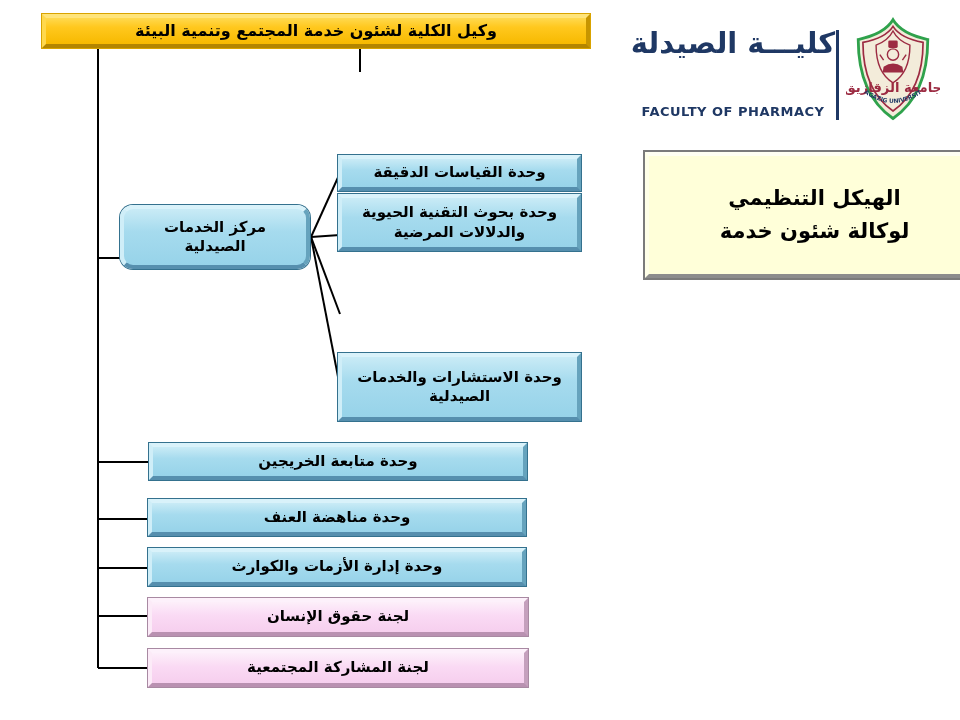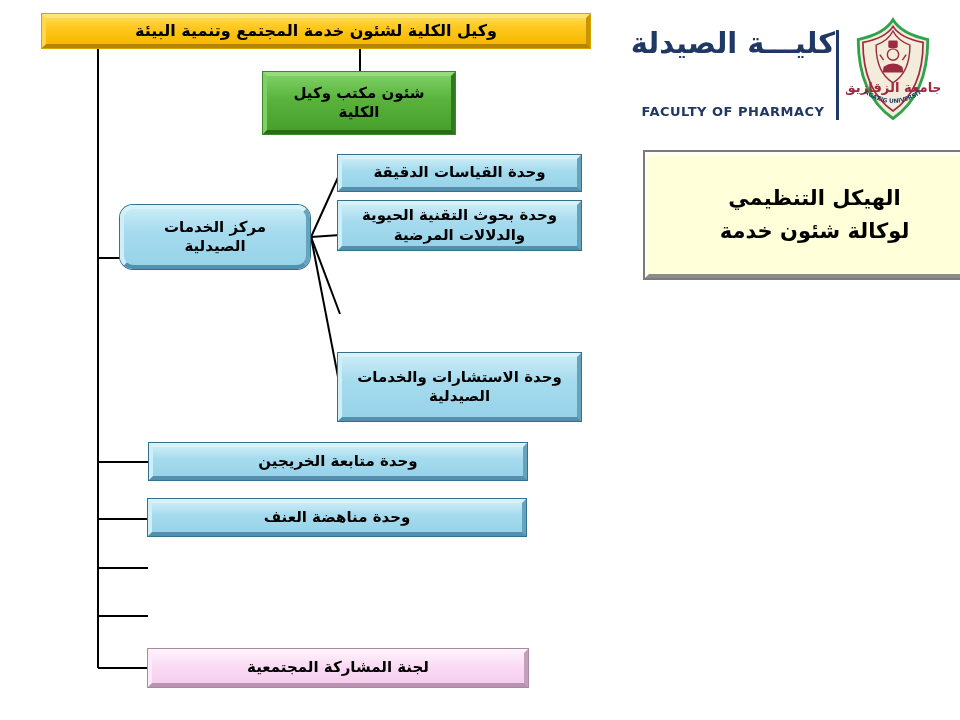--- a/index.html
+++ b/index.html
@@ -43,31 +43,32 @@
       <line x1="98" y1="462" x2="148" y2="462"></line>
       <line x1="98" y1="519" x2="148" y2="519"></line>
       <line x1="98" y1="568" x2="148" y2="568"></line>
       <line x1="98" y1="616" x2="148" y2="616"></line>
       <line x1="98" y1="668" x2="148" y2="668"></line>
     </g>
   </svg>
 
   <div class="box yellow" style="left:42px;top:14px;width:548px;height:34px;font-size:16px;">وكيل الكلية لشئون خدمة المجتمع وتنمية البيئة</div>
 
-  <div class="box green" style="left:263px;top:72px;width:192px;height:62px;">شئون مكتب وكيل الكلية</div>
 
   <div class="box blue" style="left:120px;top:205px;width:190px;height:64px;border-radius:13px;">مركز الخدمات الصيدلية</div>
 
   <div class="box blue" style="left:338px;top:155px;width:243px;height:36px;">وحدة القياسات الدقيقة</div>
-  <div class="box blue" style="left:338px;top:201px;width:243px;height:49px;">وحدة بحوث التقنية الحيوية والدلالات المرضية</div>
+  <div class="box blue" style="left:338px;top:194px;width:243px;height:57px;">وحدة بحوث التقنية الحيوية والدلالات المرضية</div>
   <div class="box blue" style="left:338px;top:353px;width:243px;height:68px;">وحدة الاستشارات والخدمات الصيدلية</div>
 
   <div class="box blue" style="left:149px;top:443px;width:378px;height:37px;">وحدة متابعة الخريجين</div>
   <div class="box blue" style="left:148px;top:499px;width:378px;height:37px;">وحدة مناهضة العنف</div>
+  <div class="box blue" style="left:148px;top:548px;width:378px;height:38px;">وحدة إدارة الأزمات والكوارث</div>
 
+  <div class="box pink" style="left:148px;top:598px;width:380px;height:38px;">لجنة حقوق الإنسان</div>
   <div class="box pink" style="left:148px;top:649px;width:380px;height:38px;">لجنة المشاركة المجتمعية</div>
 
   <div class="logo">
     <div class="logo-ar">كليـــة الصيدلة</div>
     <div class="logo-en">FACULTY OF PHARMACY</div>
   </div>
   <div class="logo-sep"></div>
 
   <svg class="emblem" viewBox="0 0 100 115">
     <path d="M50 3 C56 13 68 20 87 24 C87 56 79 88 50 108 C21 88 13 56 13 24 C32 20 44 13 50 3 Z" fill="#f3ecda" stroke="#2fa24c" stroke-width="3"></path>

